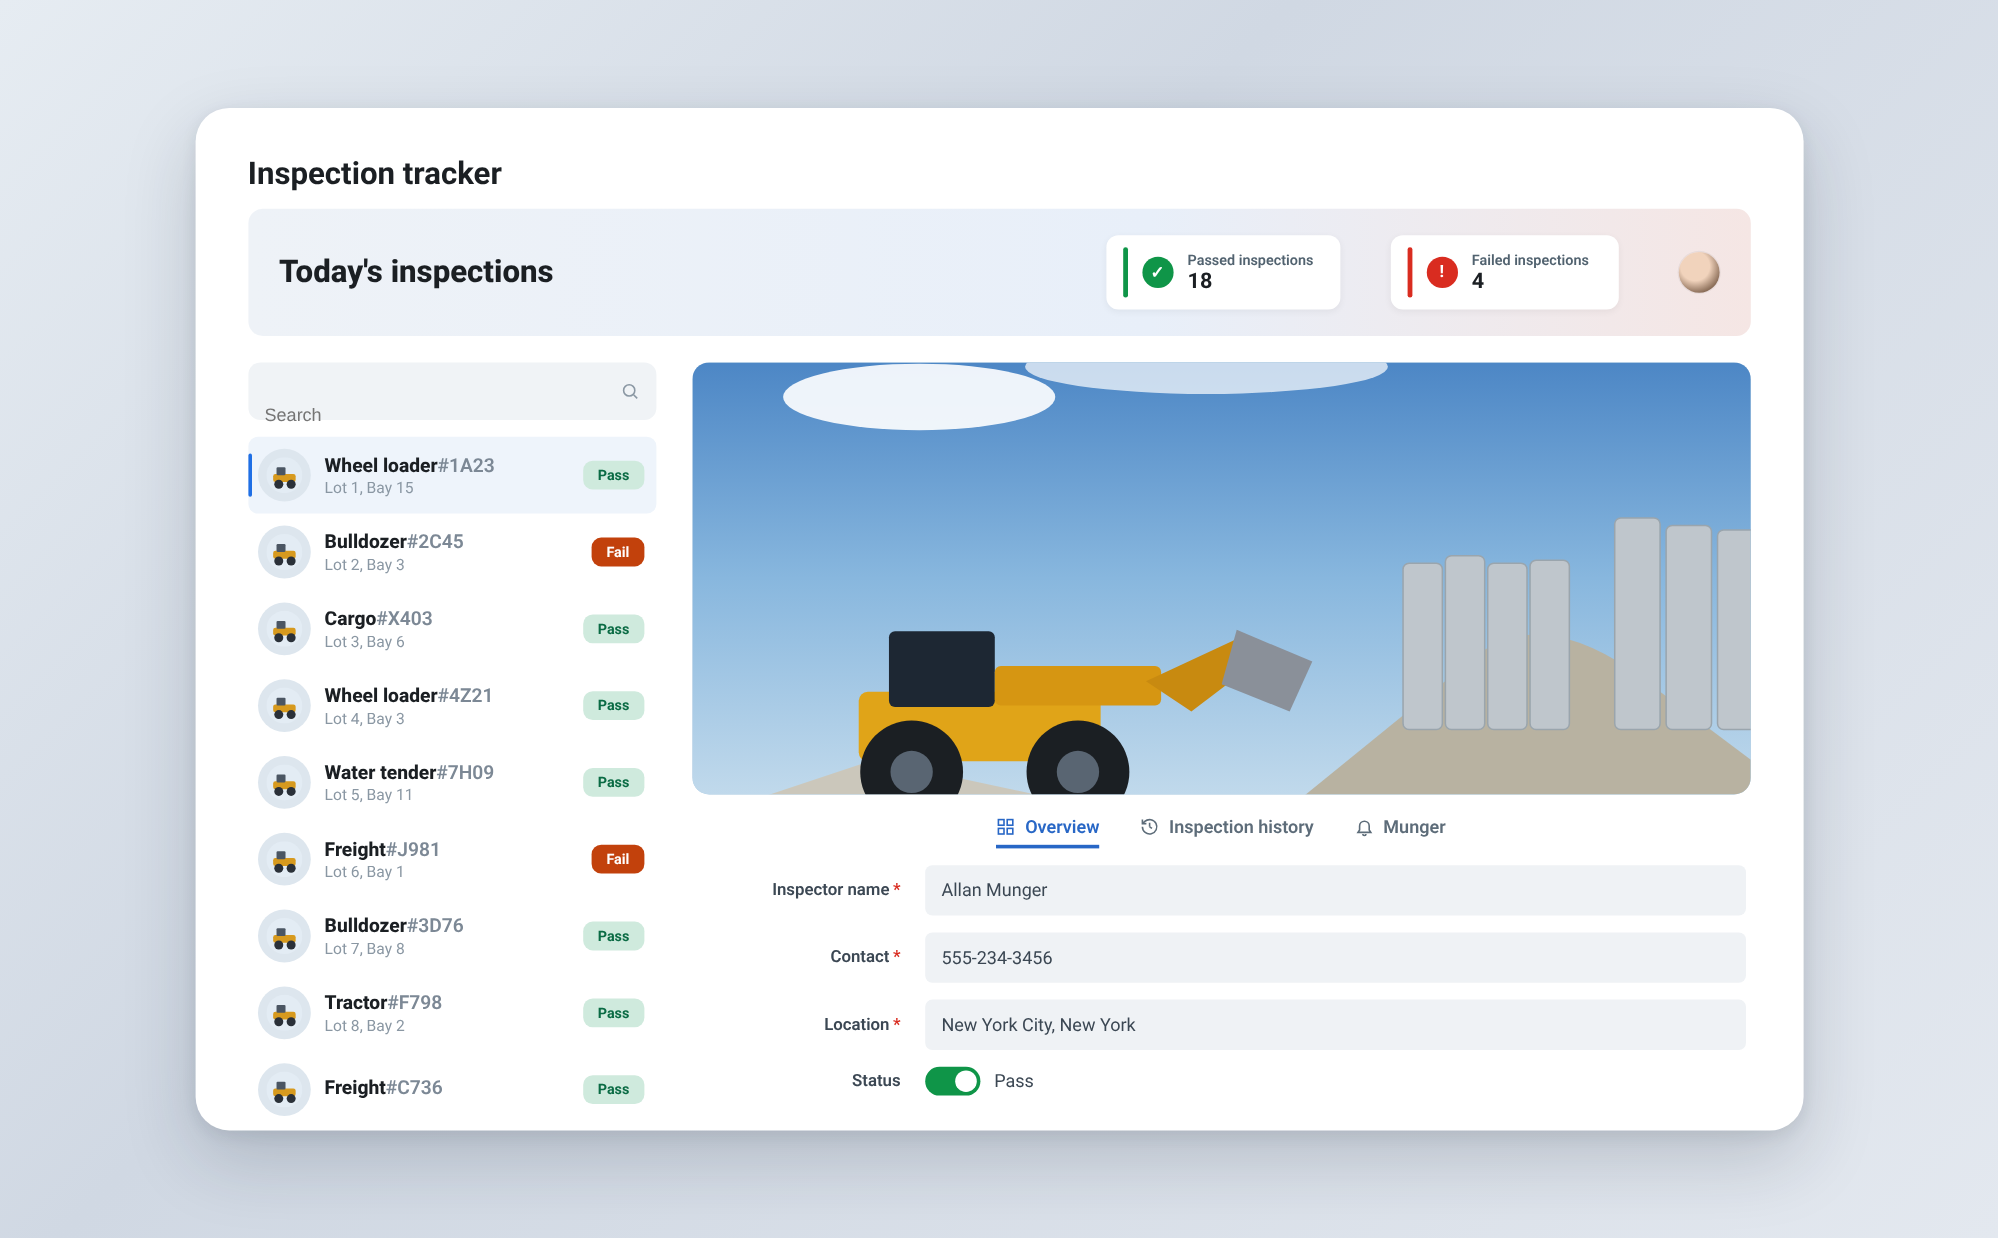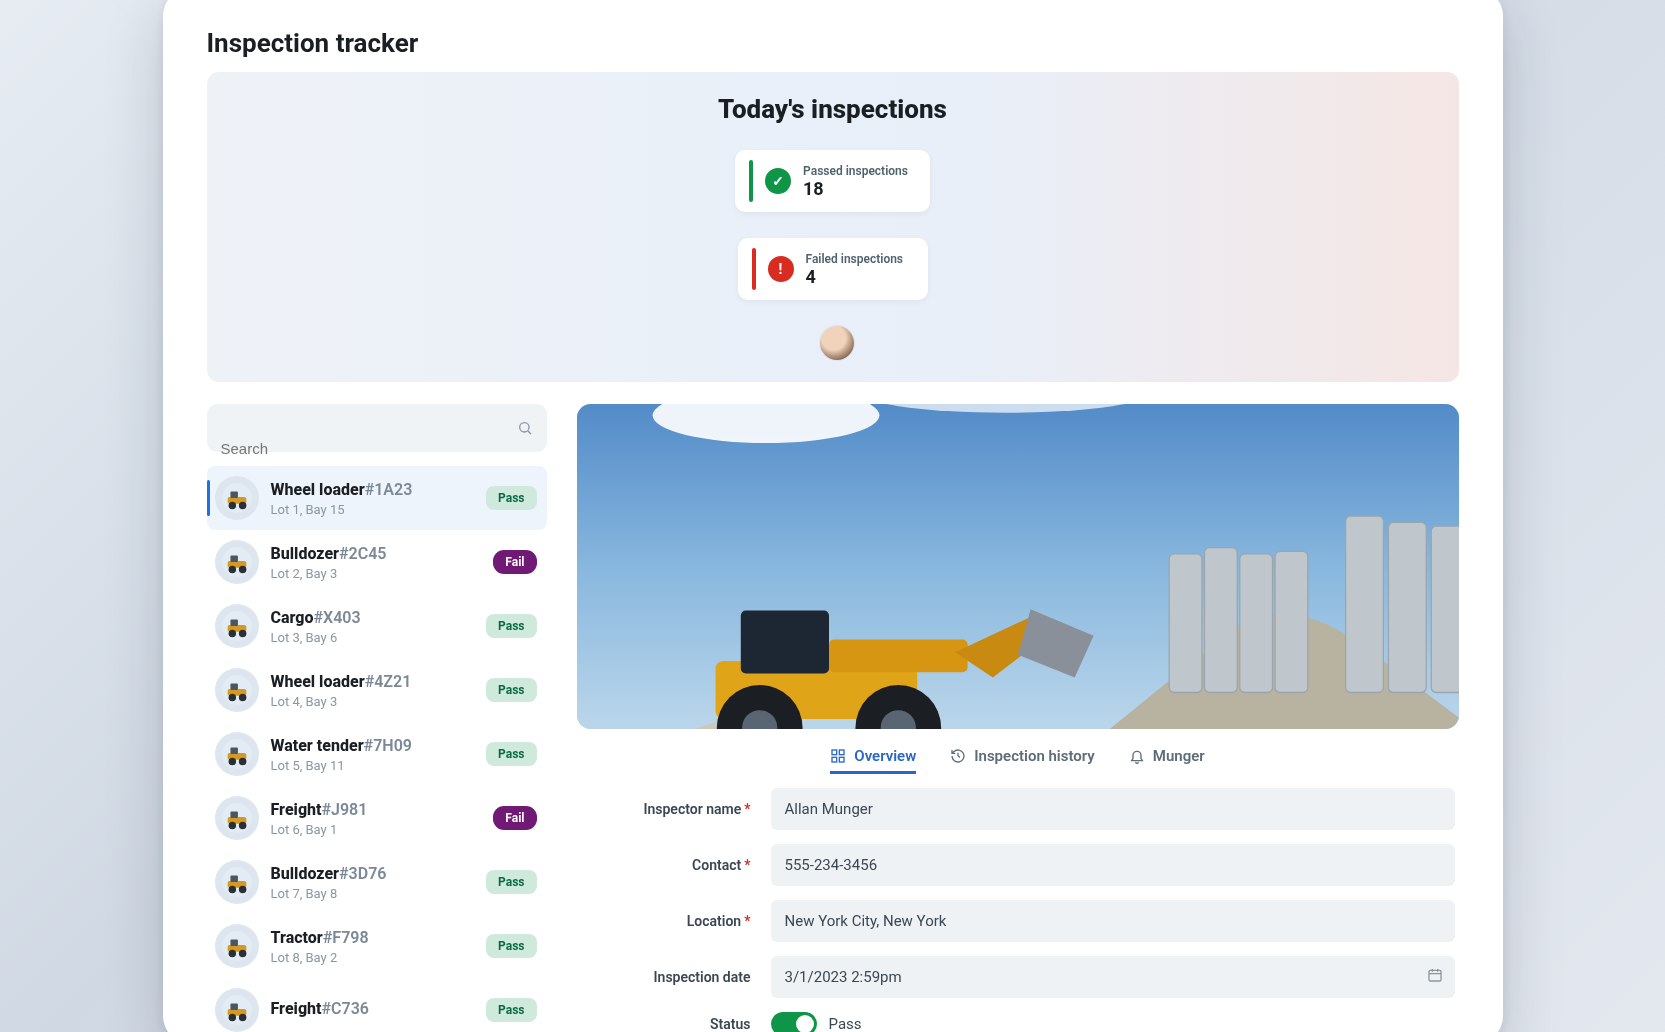--- a/index.html
+++ b/index.html
@@ -23,22 +23,21 @@
     position: relative;
   }
   .page-title { font-size: 26px; font-weight: 700; color: #1b1f23; margin: 4px 0 14px 0; }
   .banner {
     background: linear-gradient(90deg, #eef2f7 0%, #e8eff9 60%, #f5e6e4 100%);
     border-radius: 12px;
     display: flex;
     align-items: center;
     padding: 22px 26px;
     margin-bottom: 22px;
-    gap: 26px;
-    flex-direction: column;
+    gap: 42px;
   }
   .banner-title { font-size: 26px; font-weight: 800; color: #1b1f23; flex: 1; }
   .stat-card {
     background: #fff;
     border-radius: 10px;
     padding: 10px 22px 10px 14px;
     display: flex;
     align-items: center;
     gap: 12px;
     box-shadow: 0 2px 6px rgba(0,0,0,.05);
@@ -80,21 +79,21 @@
   }
   .thumb { width:44px; height:44px; border-radius:50%; background:#dde6ee; flex-shrink:0; display:flex;align-items:center;justify-content:center; overflow:hidden;}
   .thumb svg{width:30px;height:30px;}
   .item-text { flex:1; min-width:0; }
   .item-title { display:flex; gap:0; align-items:flex-start; font-size:16px; }
   .item-title .name { font-weight:800; color:#1b1f23; }
   .item-title .code { color:#7c8895; font-weight:600; }
   .item-sub { font-size:13px; color:#8a97a3; margin-top:3px;}
   .badge { font-size:12px; font-weight:700; padding:5px 12px; border-radius:8px; }
   .badge-pass { background:#cfeadd; color:#0a6b44; }
-  .badge-fail { background:#701a75; color:#fff;border-radius:11px; }
+  .badge-fail { background:#c2410c; color:#fff; }
 
   .detail { flex:1; display:flex; flex-direction:column; min-width:0; }
   .hero { height:360px; border-radius:14px; overflow:hidden; background:#a8c7e0; }
   .hero svg{width:100%;height:100%;display:block;}
   .tabs { display:flex; gap:34px; padding:18px 4px 14px; align-items:flex-start; justify-content:center; }
   .tab { display:flex; align-items:center; gap:8px; color:#5d6c79; font-size:15px; font-weight:600; cursor:pointer; padding-bottom:6px; border-bottom:3px solid transparent; }
   .tab.active { color:#2867c6; border-bottom-color:#2867c6; }
   .tab svg{width:16px;height:16px;}
 
   .form { display:flex; flex-direction:column; gap:14px; padding: 0 4px 8px; }
@@ -401,34 +400,20 @@
         </div>
         <div class="form-row">
           <div class="form-label"><span>Contact</span><span class="req">*</span></div>
           <div class="form-field">555-234-3456</div>
         </div>
         <div class="form-row">
           <div class="form-label"><span>Location</span><span class="req">*</span></div>
           <div class="form-field">New York City, New York</div>
         </div>
         <div class="form-row">
-          <div class="form-label">Inspection date</div>
-          <div class="form-field">
-            <span>3/1/2023 2:59pm</span>
-            <span class="cal-icon">
-              <svg width="16" height="16" viewBox="0 0 24 24" fill="none" stroke="currentColor" stroke-width="2">
-                  <rect x="3" y="5" width="18" height="16" rx="2"></rect>
-                  <line x1="3" y1="10" x2="21" y2="10"></line>
-                  <line x1="8" y1="3" x2="8" y2="7"></line>
-                  <line x1="16" y1="3" x2="16" y2="7"></line>
-                </svg>
-            </span>
-          </div>
-        </div>
-        <div class="form-row">
           <div class="form-label">Status</div>
           <div class="status-cell">
             <div class="toggle"></div>
             <div class="status-label">Pass</div>
           </div>
         </div>
       </div>
     </div>
 
   </div>

